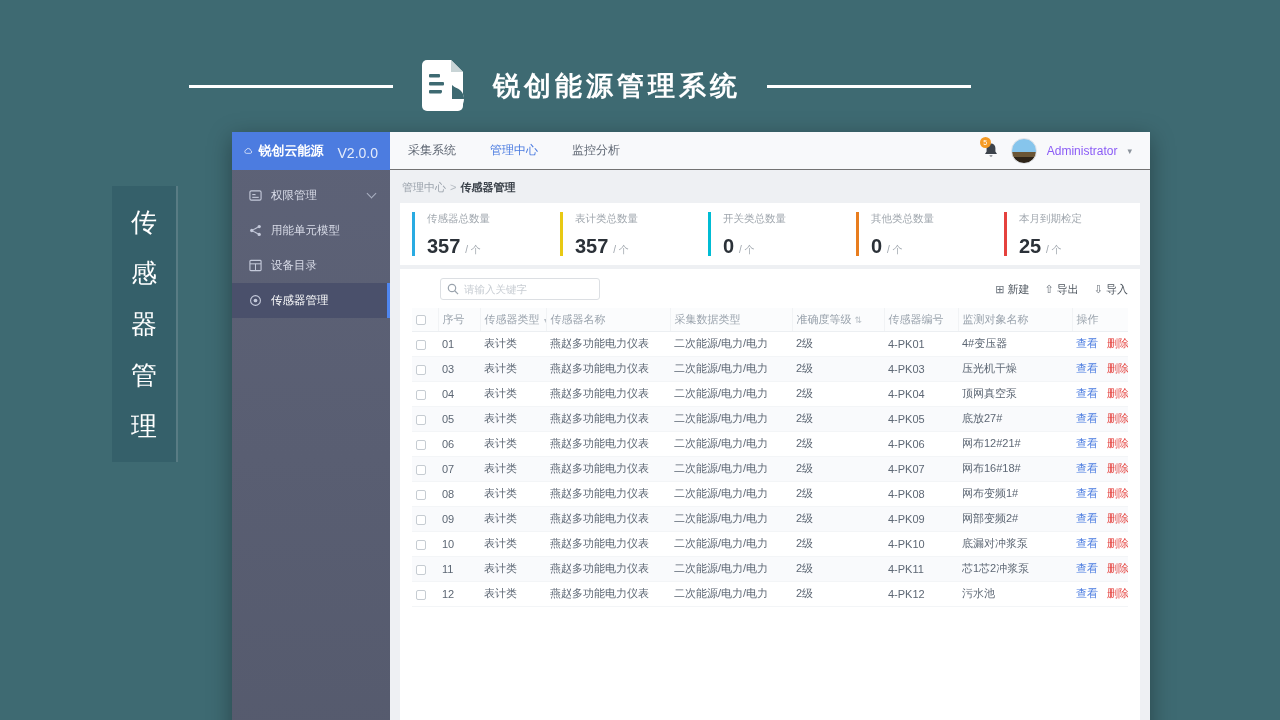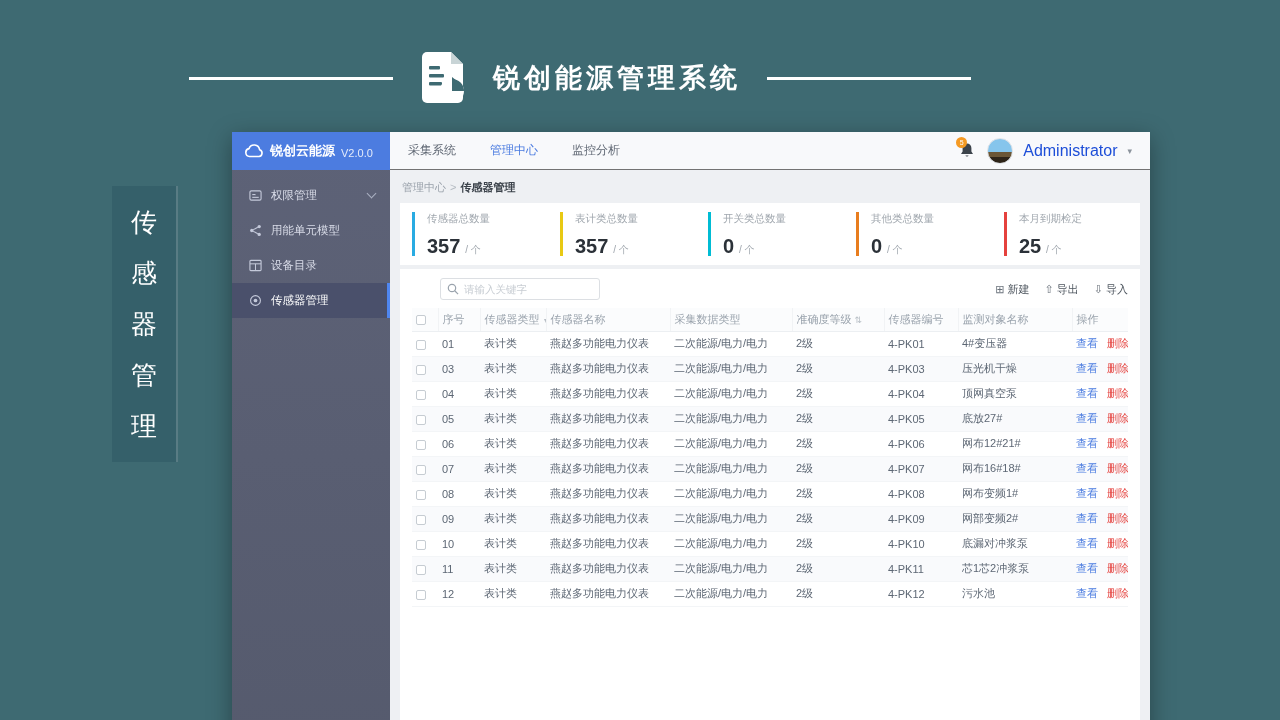--- a/index.html
+++ b/index.html
@@ -1,20 +1,20 @@
 <!DOCTYPE html>
 <html><head>
 <meta charset="utf-8">
 <style>
   * { margin:0; padding:0; box-sizing:border-box; }
   html,body { width:1280px; height:720px; overflow:hidden; }
   body { font-family:"Liberation Sans", sans-serif; background:#3e6a72; position:relative; }
 
   
-  .banner { position:absolute; top:48px; left:0; width:1160px; height:60px;
+  .banner { position:absolute; top:56px; left:0; width:1160px; height:60px;
             display:flex; align-items:center; justify-content:center; gap:26px; }
   .banner-line { width:204px; height:3px; background:#ffffff; }
   .banner-title { color:#ffffff; font-size:27px; font-weight:bold; letter-spacing:4px; }
   .banner-icon { width:48px; height:54px; }
 
   
   .side-strip { position:absolute; left:112px; top:186px; width:66px; height:276px;
                 background:#35606a; border-right:2px solid rgba(255,255,255,0.18);
                 display:flex; flex-direction:column; align-items:center; justify-content:space-around;
                 padding:10px 0; }
@@ -22,21 +22,21 @@
 
   
   .app { position:absolute; left:232px; top:132px; width:918px; height:648px;
          display:flex; background:#eef0f3; box-shadow:0 6px 22px rgba(0,0,0,0.35); }
 
   
   .sidebar { width:158px; height:100%; background:linear-gradient(#5d6277,#555a6d); flex-shrink:0;
              display:flex; flex-direction:column; }
   .logo-bar { height:38px; background:#4c7ce0; display:flex; align-items:center; gap:6px; padding:0 12px; }
   .logo-name { color:#ffffff; font-size:13px; font-weight:bold; white-space:nowrap; }
-  .logo-version { color:rgba(255,255,255,0.85); font-size:11px; margin-top:3px; }
+  .logo-version { color:rgba(255,255,255,0.85); font-size:14px; margin-top:3px;margin-left:8px; }
   .side-menu { padding-top:8px; display:flex; flex-direction:column; }
   .side-item { height:35px; display:flex; align-items:center; gap:9px; padding:0 12px 0 17px;
                color:#d9dce8; font-size:11.5px; cursor:pointer; border-right:3px solid transparent; }
   .side-item .s-icon { width:13px; height:13px; display:inline-flex; color:#c4c9da; flex-shrink:0; }
   .side-item.active { background:#4a506b; border-right-color:#4f86f0; color:#ffffff; }
   .side-chevron { margin-left:auto; width:7px; height:7px; border-right:1.5px solid #aab0c2;
                   border-bottom:1.5px solid #aab0c2; transform:rotate(45deg); margin-top:-4px; }
 
   
   .main { flex:1; display:flex; flex-direction:column; min-width:0; }
@@ -46,21 +46,21 @@
   .nav-item { font-size:12px; color:#5f6773; cursor:pointer; }
   .nav-item.active { color:#4a7be0; }
   .topnav-right { margin-left:auto; display:flex; align-items:center; gap:10px; }
   .bell-wrap { position:relative; width:18px; height:18px; cursor:pointer; }
   .badge { position:absolute; top:-5px; left:-3px; min-width:11px; height:11px; border-radius:6px;
            background:#f59a23; color:#ffffff; font-size:7px; display:flex; align-items:center;
            justify-content:center; padding:0 2px; }
   .avatar { width:26px; height:26px; border-radius:50%;
             background:linear-gradient(#86c5ec 0 55%, #6b5636 55% 75%, #2e2418 75% 100%);
             border:1px solid #dfe3e8; cursor:pointer; }
-  .username { font-size:16px; color:#1d4ed8; cursor:pointer; }
+  .username { font-size:12px; color:#8b5cf6; cursor:pointer; }
   .user-caret { color:#8b939c; font-size:9px; cursor:pointer; }
 
   
   .content { flex:1; padding:8px 10px 10px 10px; display:flex; flex-direction:column; min-height:0; }
   .breadcrumb { font-size:11px; color:#9aa2ab; margin:2px 0 8px 2px; }
   .breadcrumb .crumb-current { color:#3c434b; font-weight:bold; }
   .breadcrumb .crumb-sep { margin:0 4px; color:#b3bac1; }
 
   .stats { background:#ffffff; height:62px; display:flex; align-items:stretch;
            padding:9px 0; margin-bottom:4px; flex-shrink:0; }

